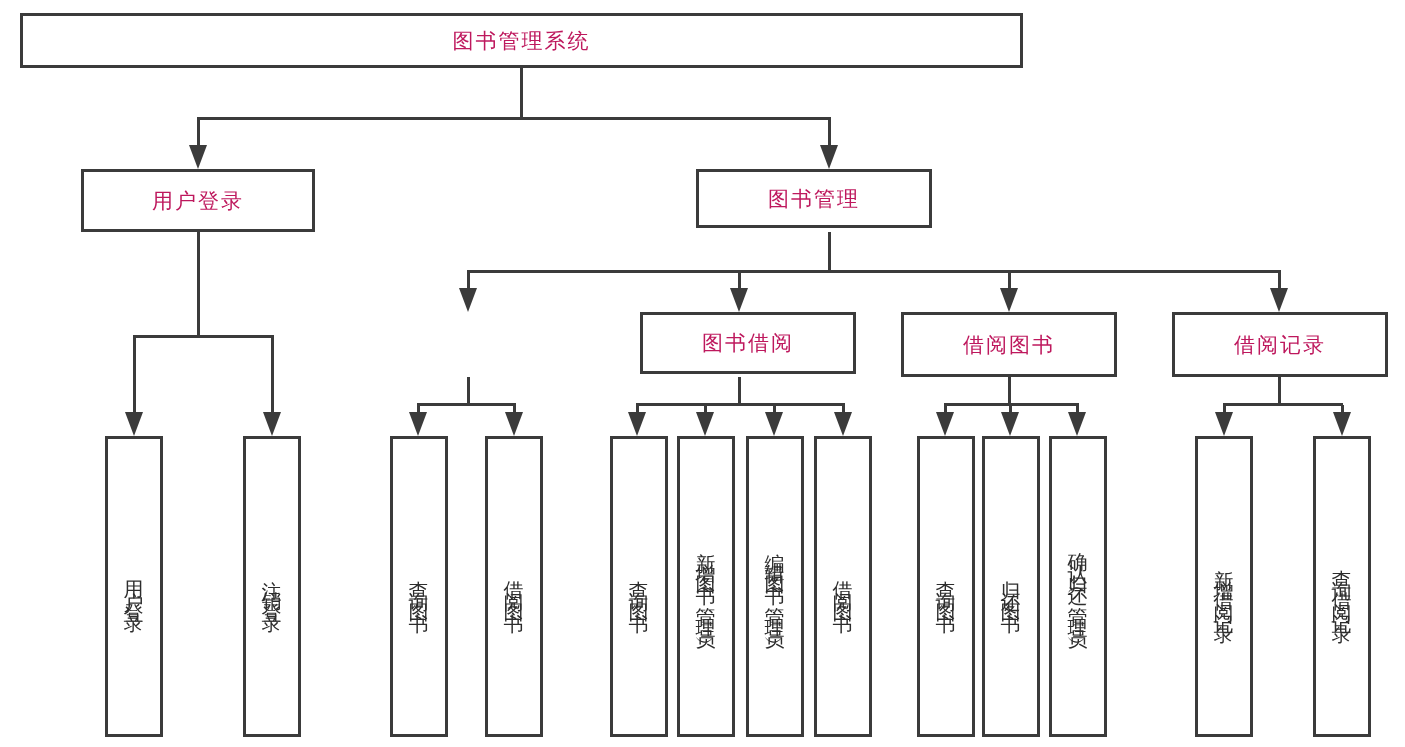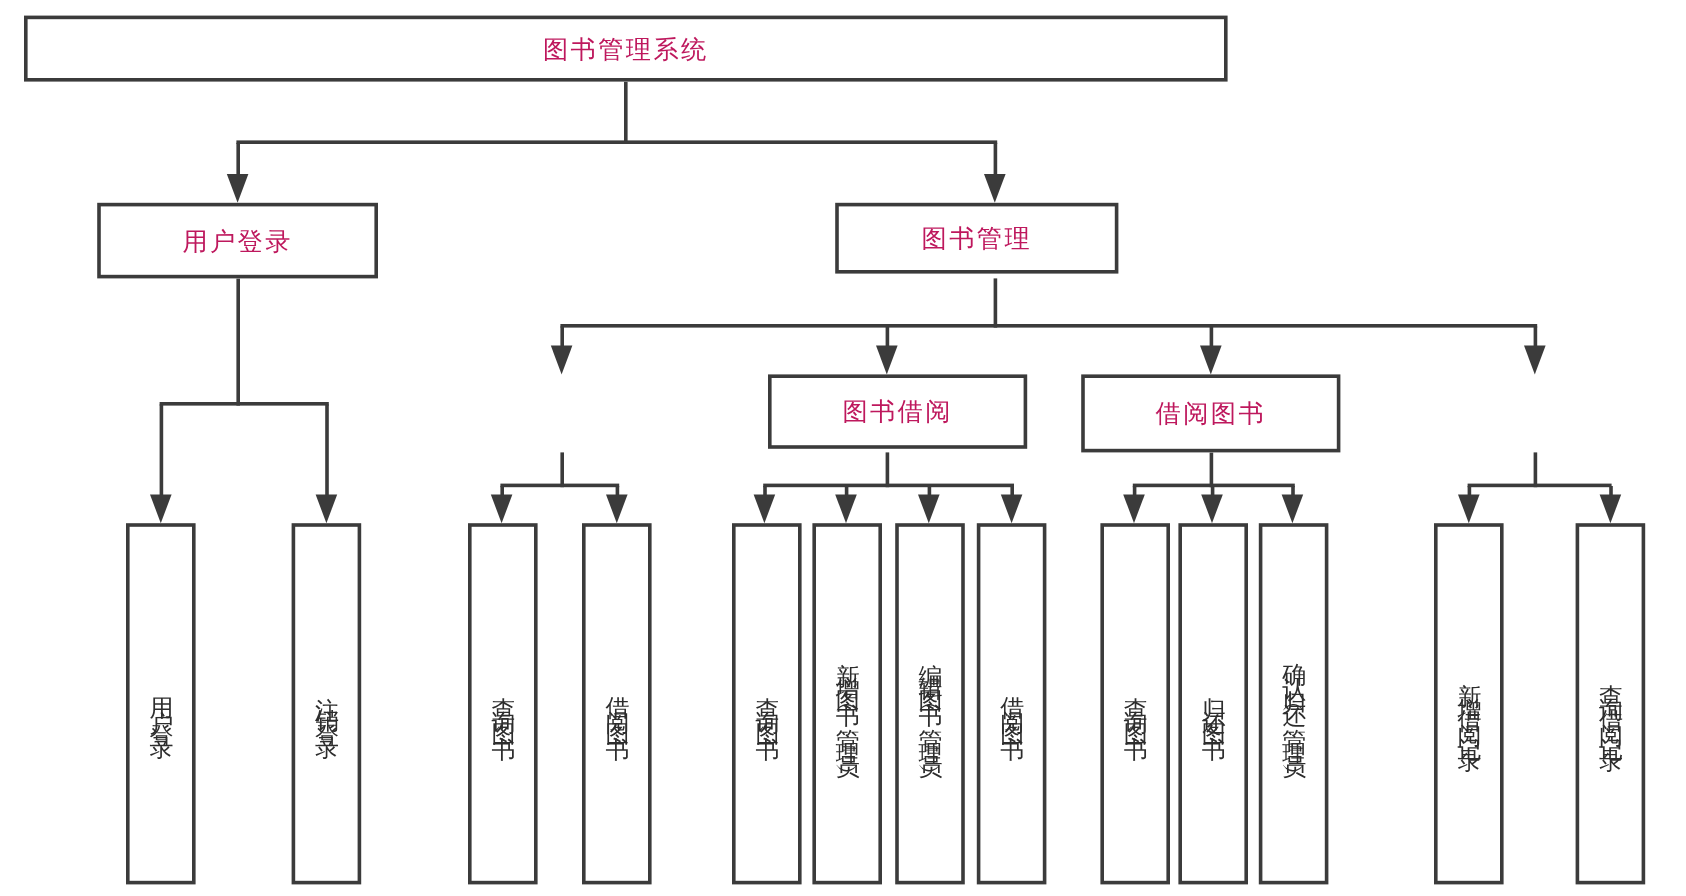--- a/index.html
+++ b/index.html
@@ -107,20 +107,23 @@
 
 
   <div class="node" style="left:640px;top:312px;width:216px;height:62px">
     <span>图书借阅</span>
   </div>
 
   <div class="node" style="left:901px;top:312px;width:216px;height:65px">
     <span>借阅图书</span>
   </div>
 
+  <div class="node" style="left:1172px;top:312px;width:216px;height:65px">
+    <span>借阅记录</span>
+  </div>
 
   <div class="leaf" style="left:105px">
     <span class="vtext">用户登录</span>
   </div>
   <div class="leaf" style="left:243px">
     <span class="vtext">注销登录</span>
   </div>
 
   <div class="leaf" style="left:390px">
     <span class="vtext">查询图书</span>

